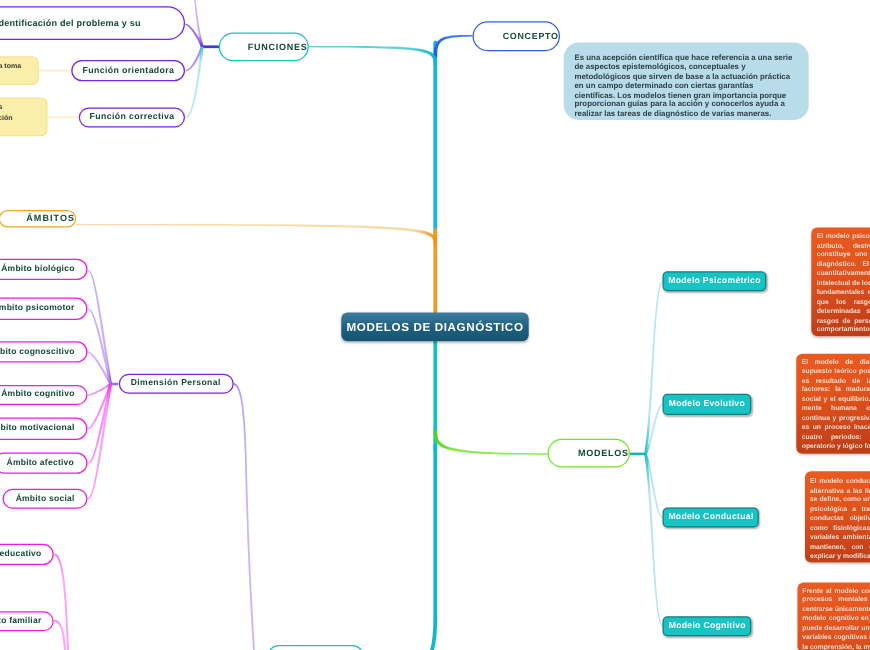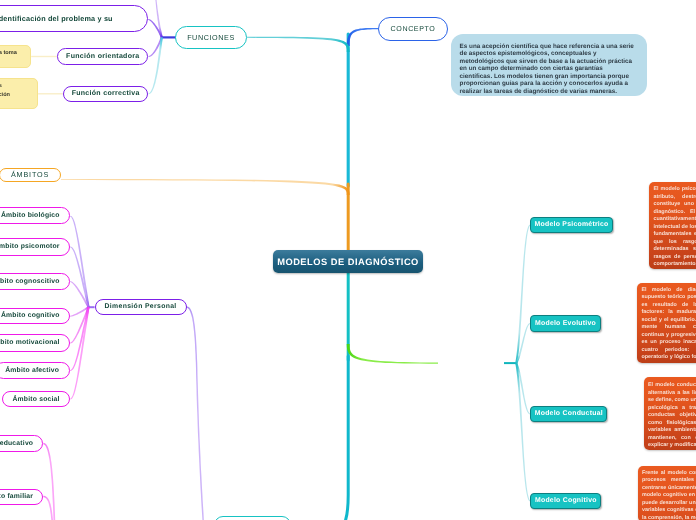--- a/index.html
+++ b/index.html
@@ -17,21 +17,21 @@
         justify-content:center;text-align:center;white-space:nowrap;}
 
   
   #central{left:273px;top:250px;width:150px;height:23px;border-radius:5px;
      background:linear-gradient(180deg,#3d7c9c 0%,#1d5f80 55%,#17546f 100%);
      color:#ffffff;font-weight:bold;font-size:9.3px;letter-spacing:.5px;
      box-shadow:0 1px 2px rgba(0,0,0,.28);}
 
   
   .pill{background:#ffffff;border-radius:20px;border-width:1.7px;border-style:solid;
-        color:#14483a;font-weight:normal;}
+        color:#14483a;font-weight:bold;justify-content:flex-end;}
   #n-funciones{left:175px;top:26px;width:72px;height:23px;border-color:#17c3c3;
         font-size:7.2px;letter-spacing:.6px;}
   #n-concepto{left:378px;top:17px;width:70px;height:24px;border-color:#2b63e8;
         font-size:7.1px;letter-spacing:.6px;}
   #n-ambitos{left:-1px;top:167.8px;width:62px;height:14px;border-color:#f5a623;
         font-size:7.2px;letter-spacing:.85px;}
   #n-modelos{left:438px;top:351px;width:66px;height:23px;border-color:#6ee81f;
         font-size:7.2px;letter-spacing:.6px;}
 
   
@@ -235,20 +235,23 @@
 
   <div class="node pill" id="n-funciones">
     <span>FUNCIONES</span>
   </div>
   <div class="node pill" id="n-concepto">
     <span>CONCEPTO</span>
   </div>
   <div class="node pill" id="n-ambitos">
     <span>ÁMBITOS</span>
   </div>
+  <div class="node pill" id="n-modelos">
+    <span>MODELOS</span>
+  </div>
 
   <div class="node ppill" id="fn0" style="left:-39px;top:5.4px;width:187.3px;height:26.5px;font-size:7.25px;letter-spacing:.18px;">
     <span>Identificación del problema y su</span>
   </div>
   <div class="node ppill" id="fn1" style="left:57.1px;top:48.2px;width:91.4px;height:16.5px;">
     <span>Función orientadora</span>
   </div>
   <div class="node ppill" id="fn2" style="left:62.8px;top:85.7px;width:85.7px;height:16.2px;">
     <span>Función correctiva</span>
   </div>

